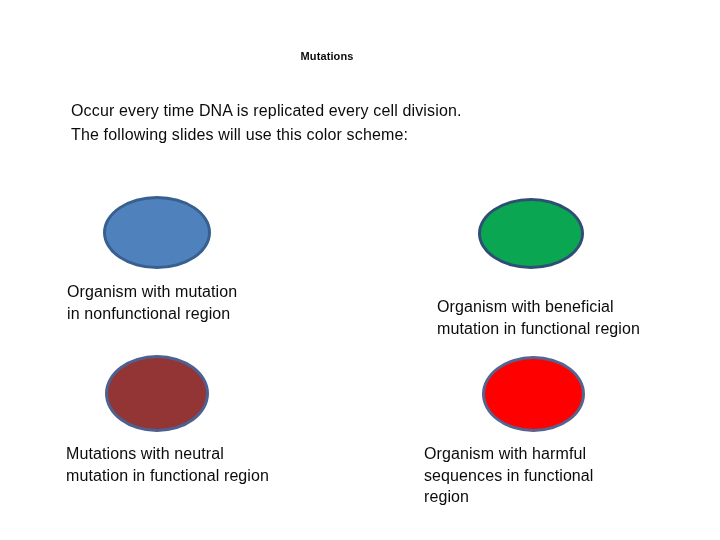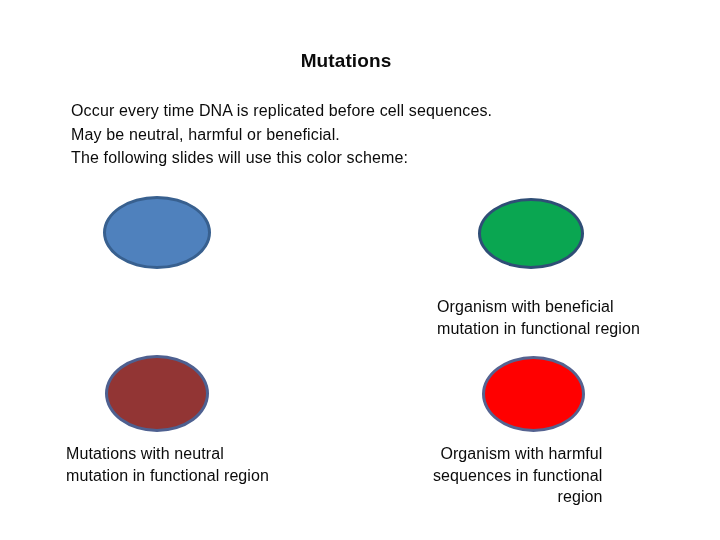--- a/index.html
+++ b/index.html
@@ -11,24 +11,24 @@
     position: relative;
     width: 720px;
     height: 540px;
     background: #ffffff;
     overflow: hidden;
     font-family: "Liberation Sans", "DejaVu Sans", sans-serif;
     color: #0b0b0b;
   }
   .slide-title {
     position: absolute;
-    left: 346px;
+    left: 327px;
     top: 50px;
     transform: translateX(-50%);
-    font-size: 19px;
+    font-size: 11px;
     font-weight: bold;
     white-space: nowrap;
     letter-spacing: 0.1px;
   }
   .body-block {
     position: absolute;
     left: 71px;
     top: 99px;
     width: 630px;
   }
@@ -51,43 +51,46 @@
   .legend-label {
     position: absolute;
     font-size: 16px;
     line-height: 21.7px;
     letter-spacing: 0.1px;
   }
   .legend-label div { white-space: nowrap; }
   .label-a { left: 67px;  top: 281px; }
   .label-b { left: 437px; top: 296px; }
   .label-c { left: 66px;  top: 443px; }
-  .label-d { left: 433px; top: 443px; text-align: right; }
+  .label-d { left: 424px; top: 443px; }
 </style>
 </head>
 <body>
 
 <div id="slide" style="background: rgb(255, 255, 255); color: rgb(11, 11, 11);">
 
   <div class="slide-title">Mutations</div>
 
   <div class="body-block">
-    <div class="body-line">Occur every time DNA is replicated before cell sequences.</div>
-    <div class="body-line">May be neutral, harmful or beneficial.</div>
+    <div class="body-line">Occur every time DNA is replicated every cell division.</div>
     <div class="body-line">The following slides will use this color scheme:</div>
   </div>
 
   <div class="ellipse ellipse-blue" style="background: rgb(79, 129, 189); border-color: rgb(56, 96, 143);"></div>
 
   <div class="ellipse ellipse-green" style="background: rgb(10, 166, 81); border-color: rgb(47, 78, 118);"></div>
 
   <div class="ellipse ellipse-maroon" style="background: rgb(146, 53, 52); border-color: rgb(78, 96, 144);"></div>
 
   <div class="ellipse ellipse-red" style="background: rgb(255, 0, 0); border-color: rgb(85, 99, 144);"></div>
 
+  <div class="legend-label label-a">
+    <div>Organism with mutation</div>
+    <div>in nonfunctional region</div>
+  </div>
 
   <div class="legend-label label-b">
     <div>Organism with beneficial</div>
     <div>mutation in functional region</div>
   </div>
 
   <div class="legend-label label-c">
     <div>Mutations with neutral</div>
     <div>mutation in functional region</div>
   </div>

